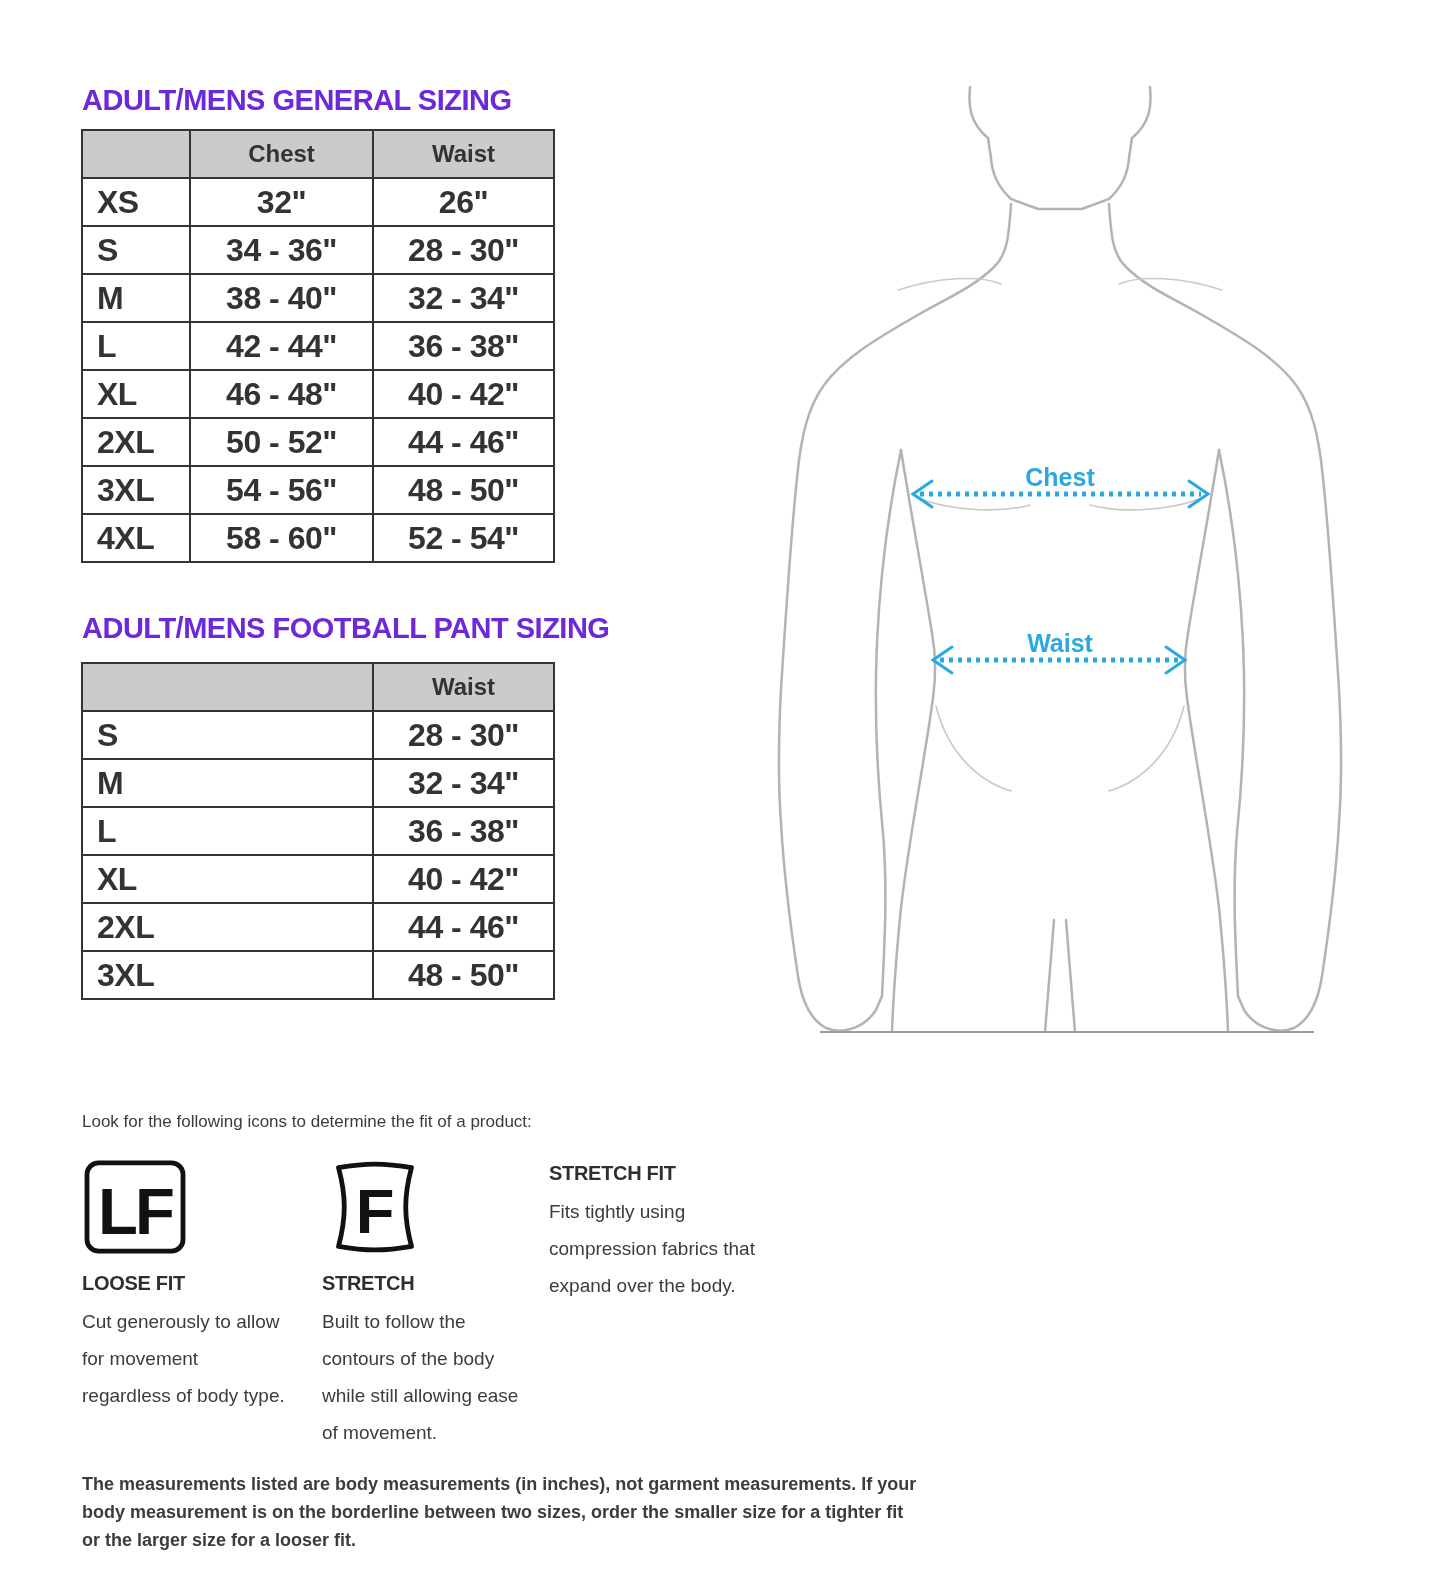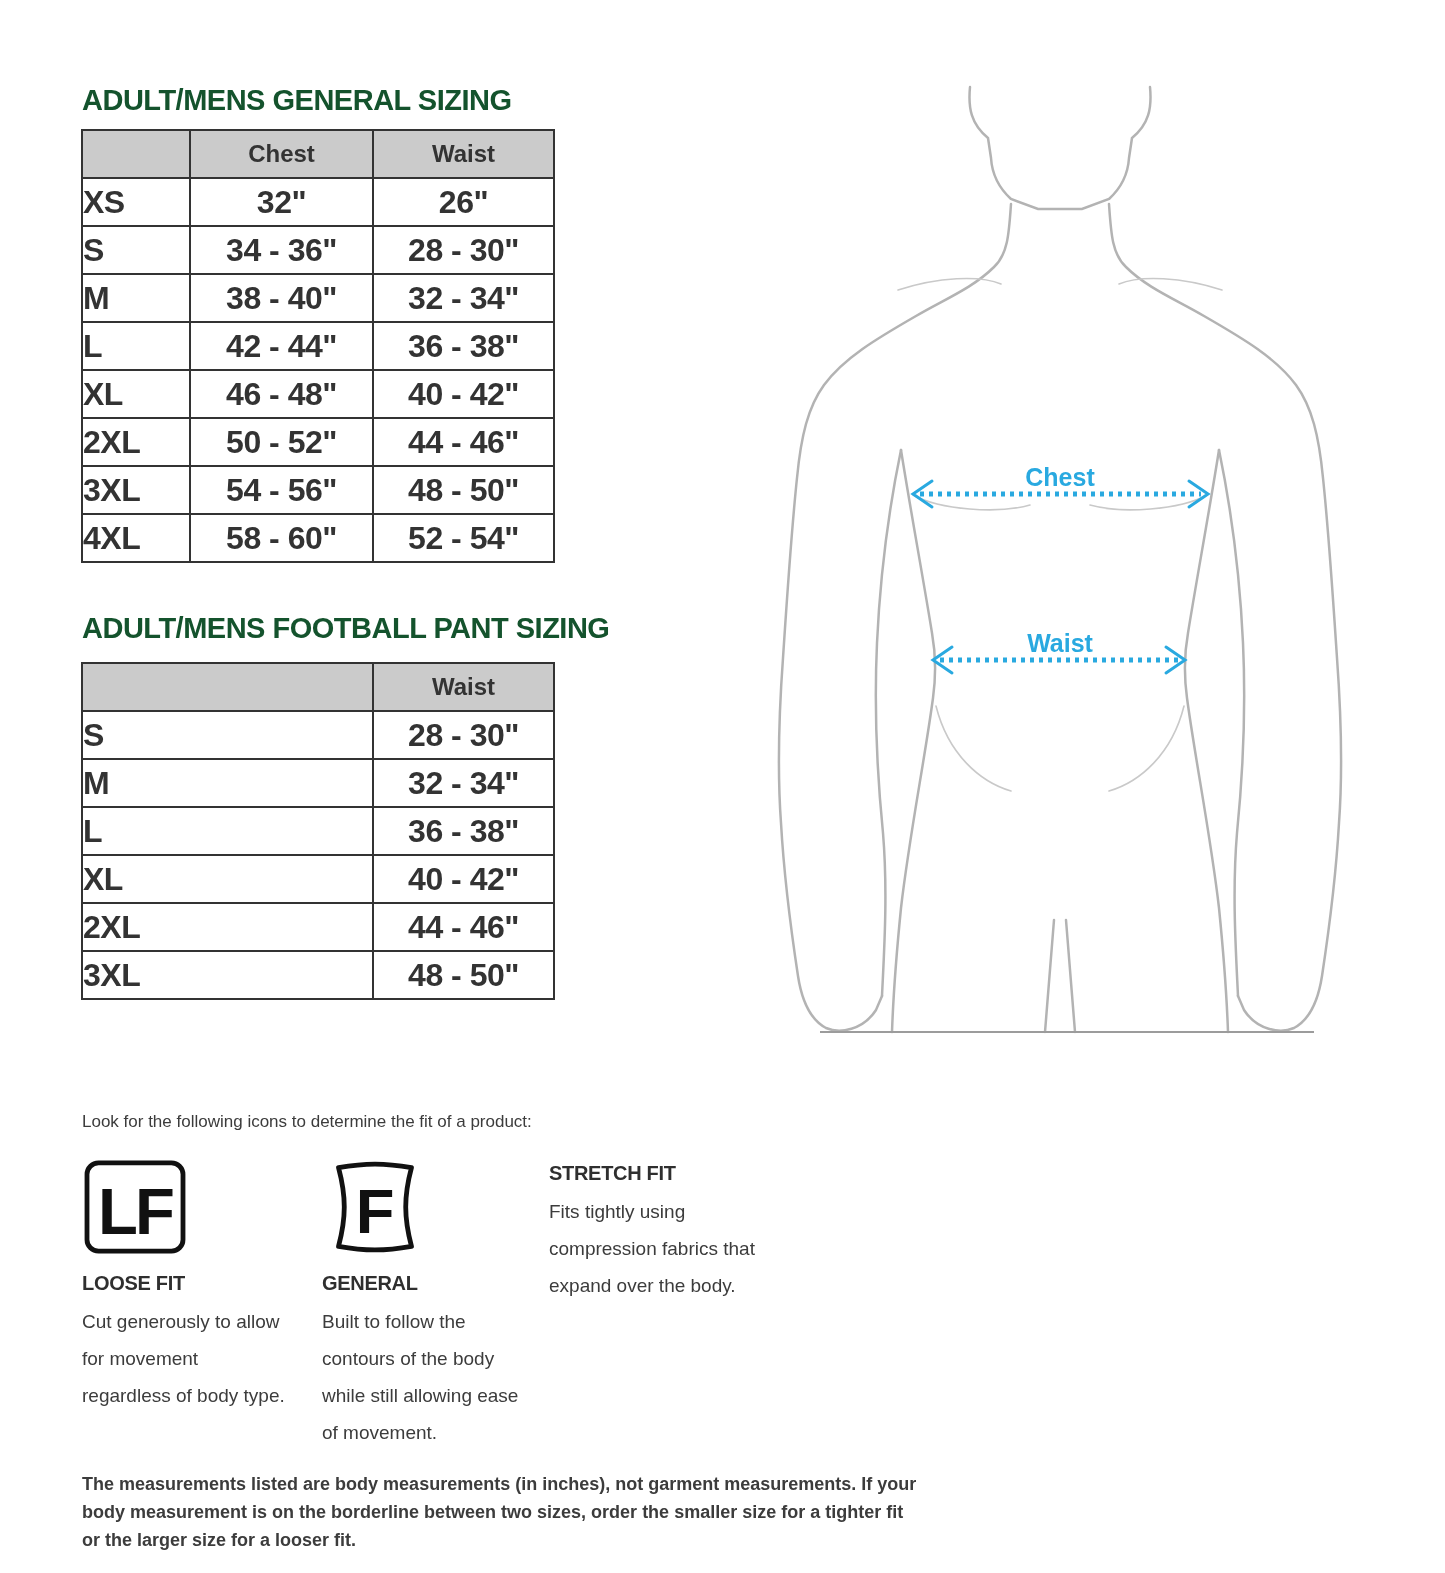--- a/index.html
+++ b/index.html
@@ -6,40 +6,40 @@
   body{
     width:1445px;height:1573px;position:relative;overflow:hidden;
     font-family:"Liberation Sans",sans-serif;color:#333;
     -webkit-font-smoothing:antialiased;
   }
   .page{position:absolute;inset:0;}
 
   
   .section-title{
     position:absolute;margin:0;
-    font-size:29px;font-weight:bold;color:#14532d;letter-spacing:-0.5px;
+    font-size:29px;font-weight:bold;color:#6d28d9;letter-spacing:-0.5px;
     white-space:nowrap;
   }
   #title-general{left:82px;top:84px;}
   #title-pant{left:82px;top:612px;}
 
   
   table.size-table{
     position:absolute;border-collapse:collapse;table-layout:fixed;
     background:#fff;
   }
   #general-table{left:81px;top:129px;width:472px;}
   #pant-table{left:81px;top:662px;width:472px;}
   .size-table th,.size-table td{
     border:2px solid #333;height:48px;box-sizing:border-box;
     padding:0;font-weight:bold;color:#333;
   }
   .size-table th{background:#cbcbcb;font-size:24px;text-align:center;}
   .size-table td{font-size:32px;letter-spacing:-0.5px;text-align:center;}
-  .size-table td.size-col{text-align:left;padding-left:0;}
+  .size-table td.size-col{text-align:left;padding-left:14px;}
 
   
   #figure-svg{position:absolute;left:768px;top:58px;}
   .outline{fill:none;stroke:#b3b3b3;stroke-width:2.5;stroke-linecap:round;}
   .detail{fill:none;stroke:#c9c9c9;stroke-width:1.6;stroke-linecap:round;}
   .groundline{fill:none;stroke:#9c9c9c;stroke-width:2;}
   .arrow-dots{fill:none;stroke-width:5;stroke-dasharray:4 5;}
   .arrow-head{fill:none;stroke-width:3;stroke-linecap:round;}
   .arrow-label{font-family:"Liberation Sans",sans-serif;font-size:25px;font-weight:bold;text-anchor:middle;}
 
@@ -231,21 +231,21 @@
     <div class="fit-desc">Cut generously to allow for movement regardless of body type.</div>
   </div>
 
   <div class="fit-col" id="fit-col-1">
     <div class="icon-box">
       <svg width="106" height="96" viewBox="0 0 110 100">
         <path class="icon-shape" d="M 17 9 C 45 4 65 4 93 9 C 85 39 85 61 93 91 C 65 96 45 96 17 91 C 25 61 25 39 17 9 Z"></path>
         <text class="icon-letter" x="55" y="77" font-size="66">F</text>
       </svg>
     </div>
-    <div class="fit-name">GENERAL</div>
+    <div class="fit-name">STRETCH</div>
     <div class="fit-desc">Built to follow the contours of the body while still allowing ease of movement.</div>
   </div>
 
   <div class="fit-col" id="fit-col-2">
     <div class="fit-name">STRETCH FIT</div>
     <div class="fit-desc">Fits tightly using compression fabrics that expand over the body.</div>
   </div>
 
   <p class="footer-note">The measurements listed are body measurements (in inches), not garment measurements. If your body measurement is on the borderline between two sizes, order the smaller size for a tighter fit or the larger size for a looser fit.</p>
 

